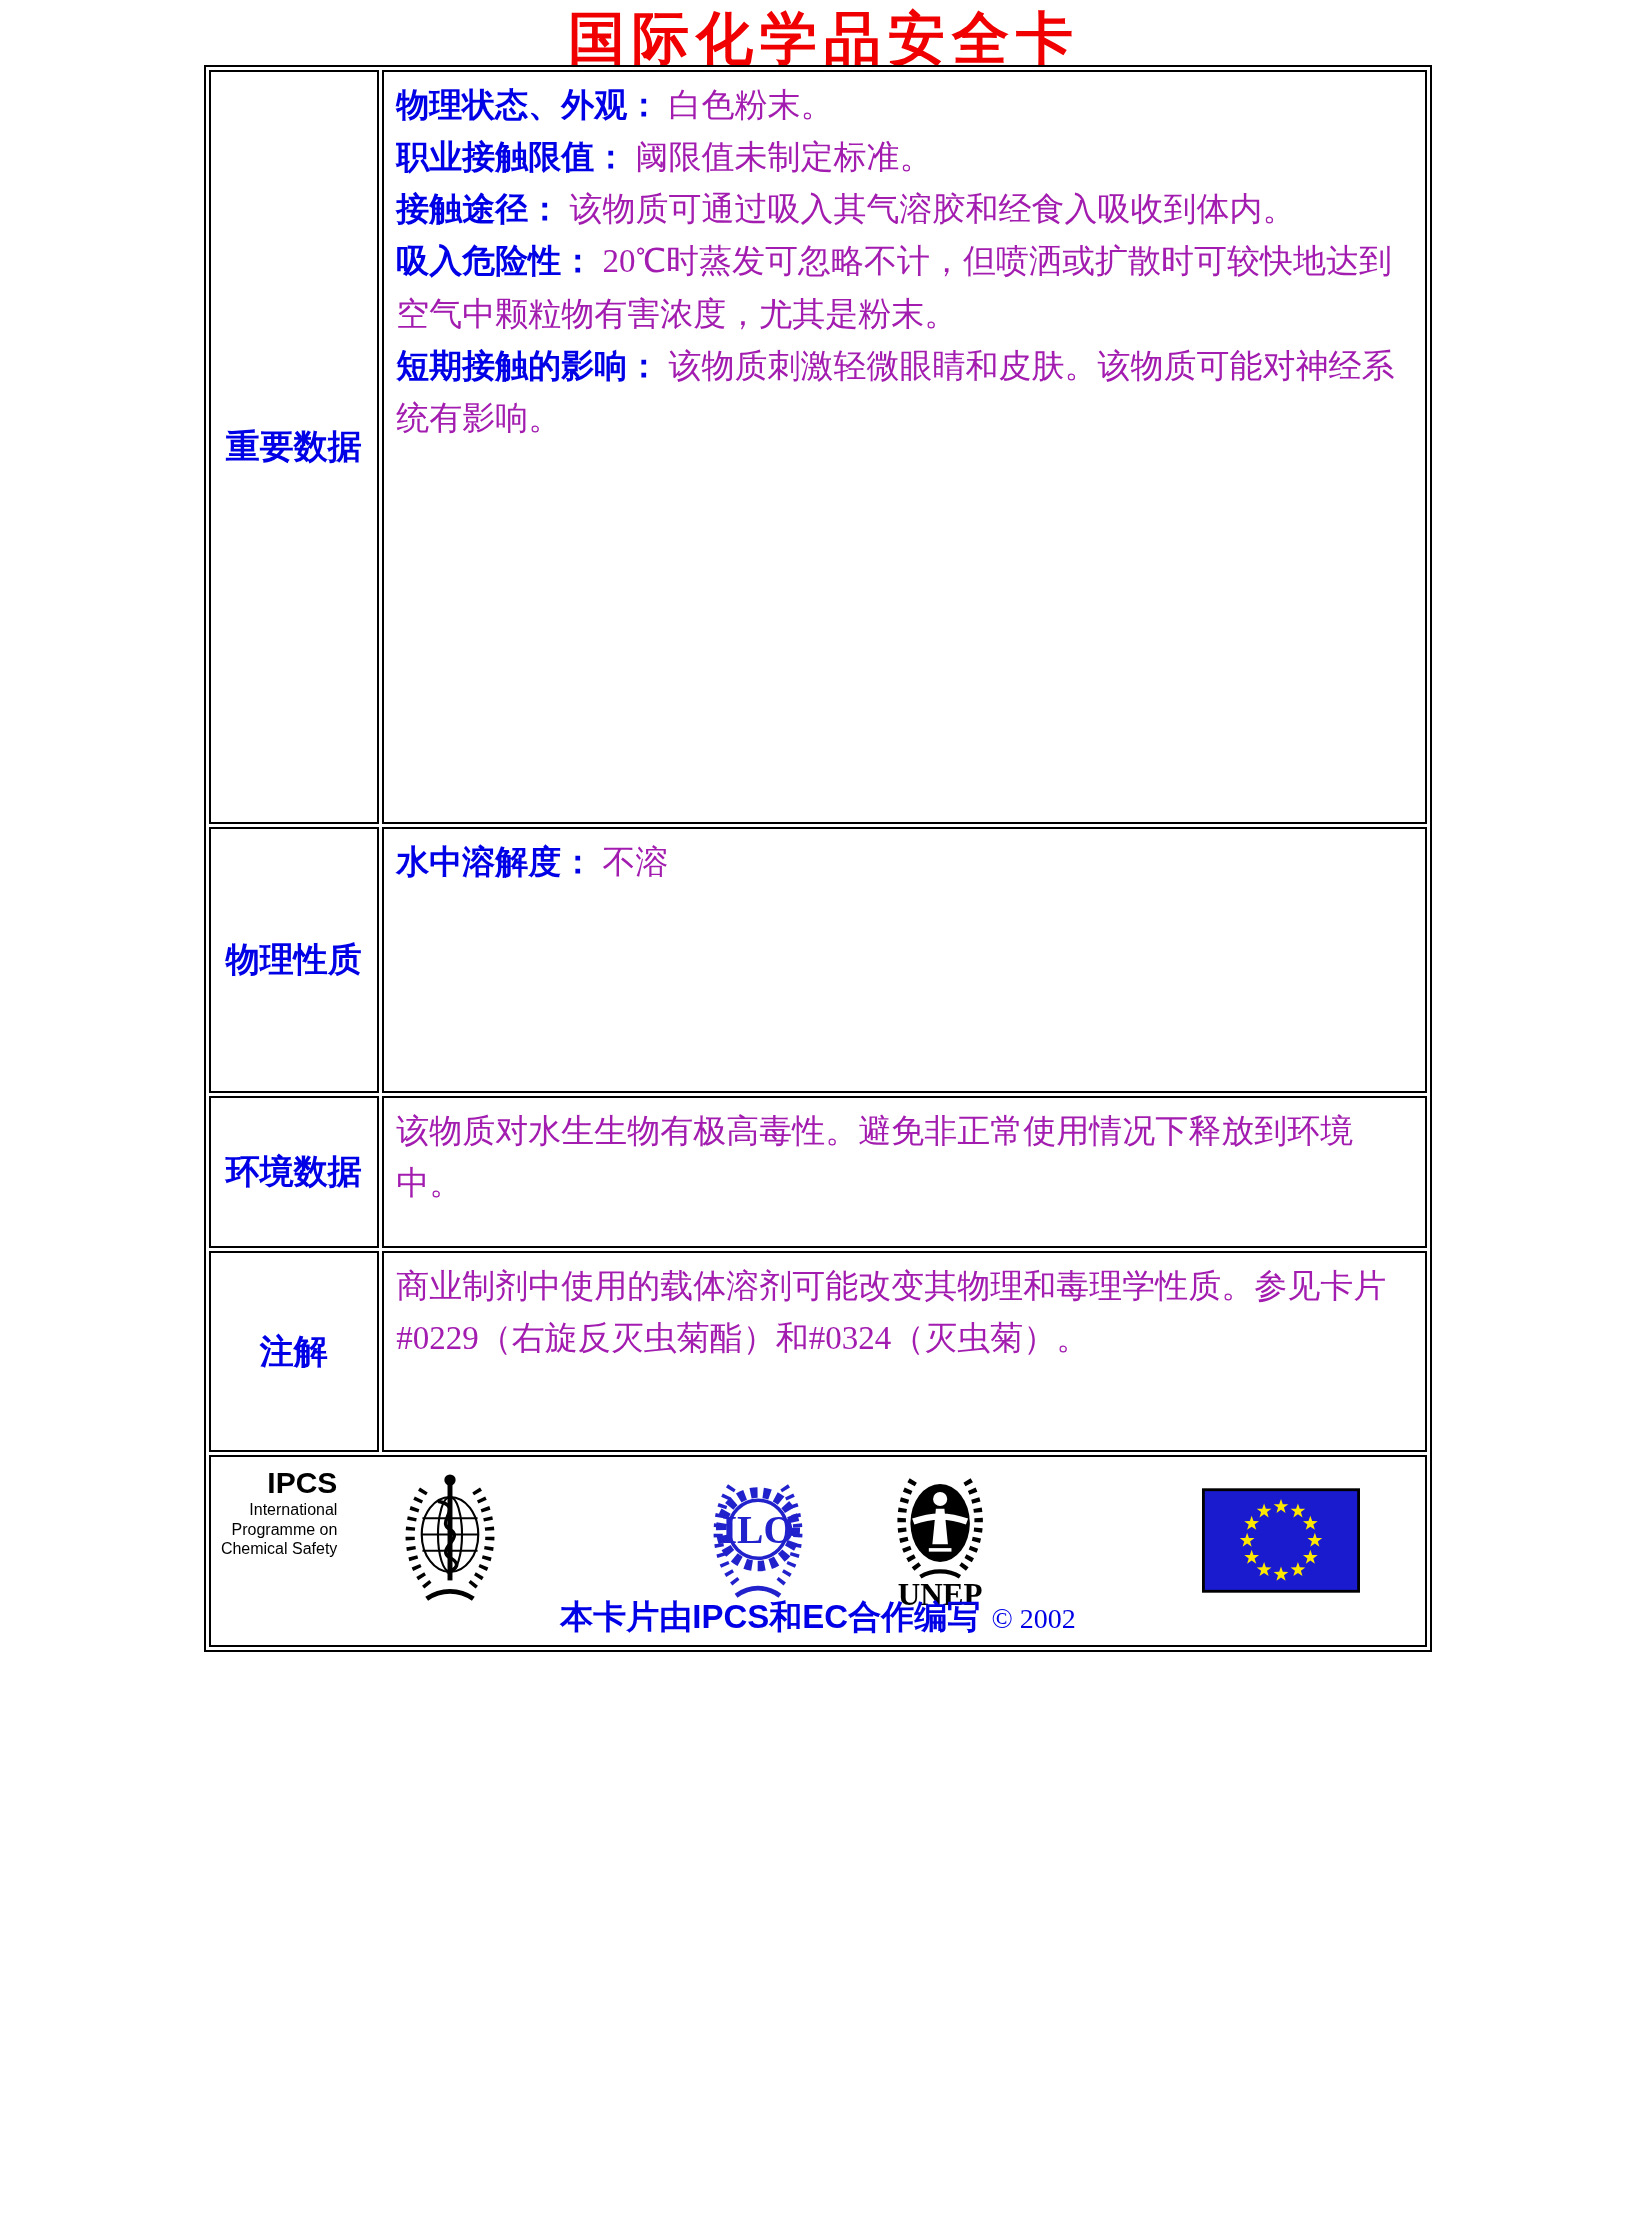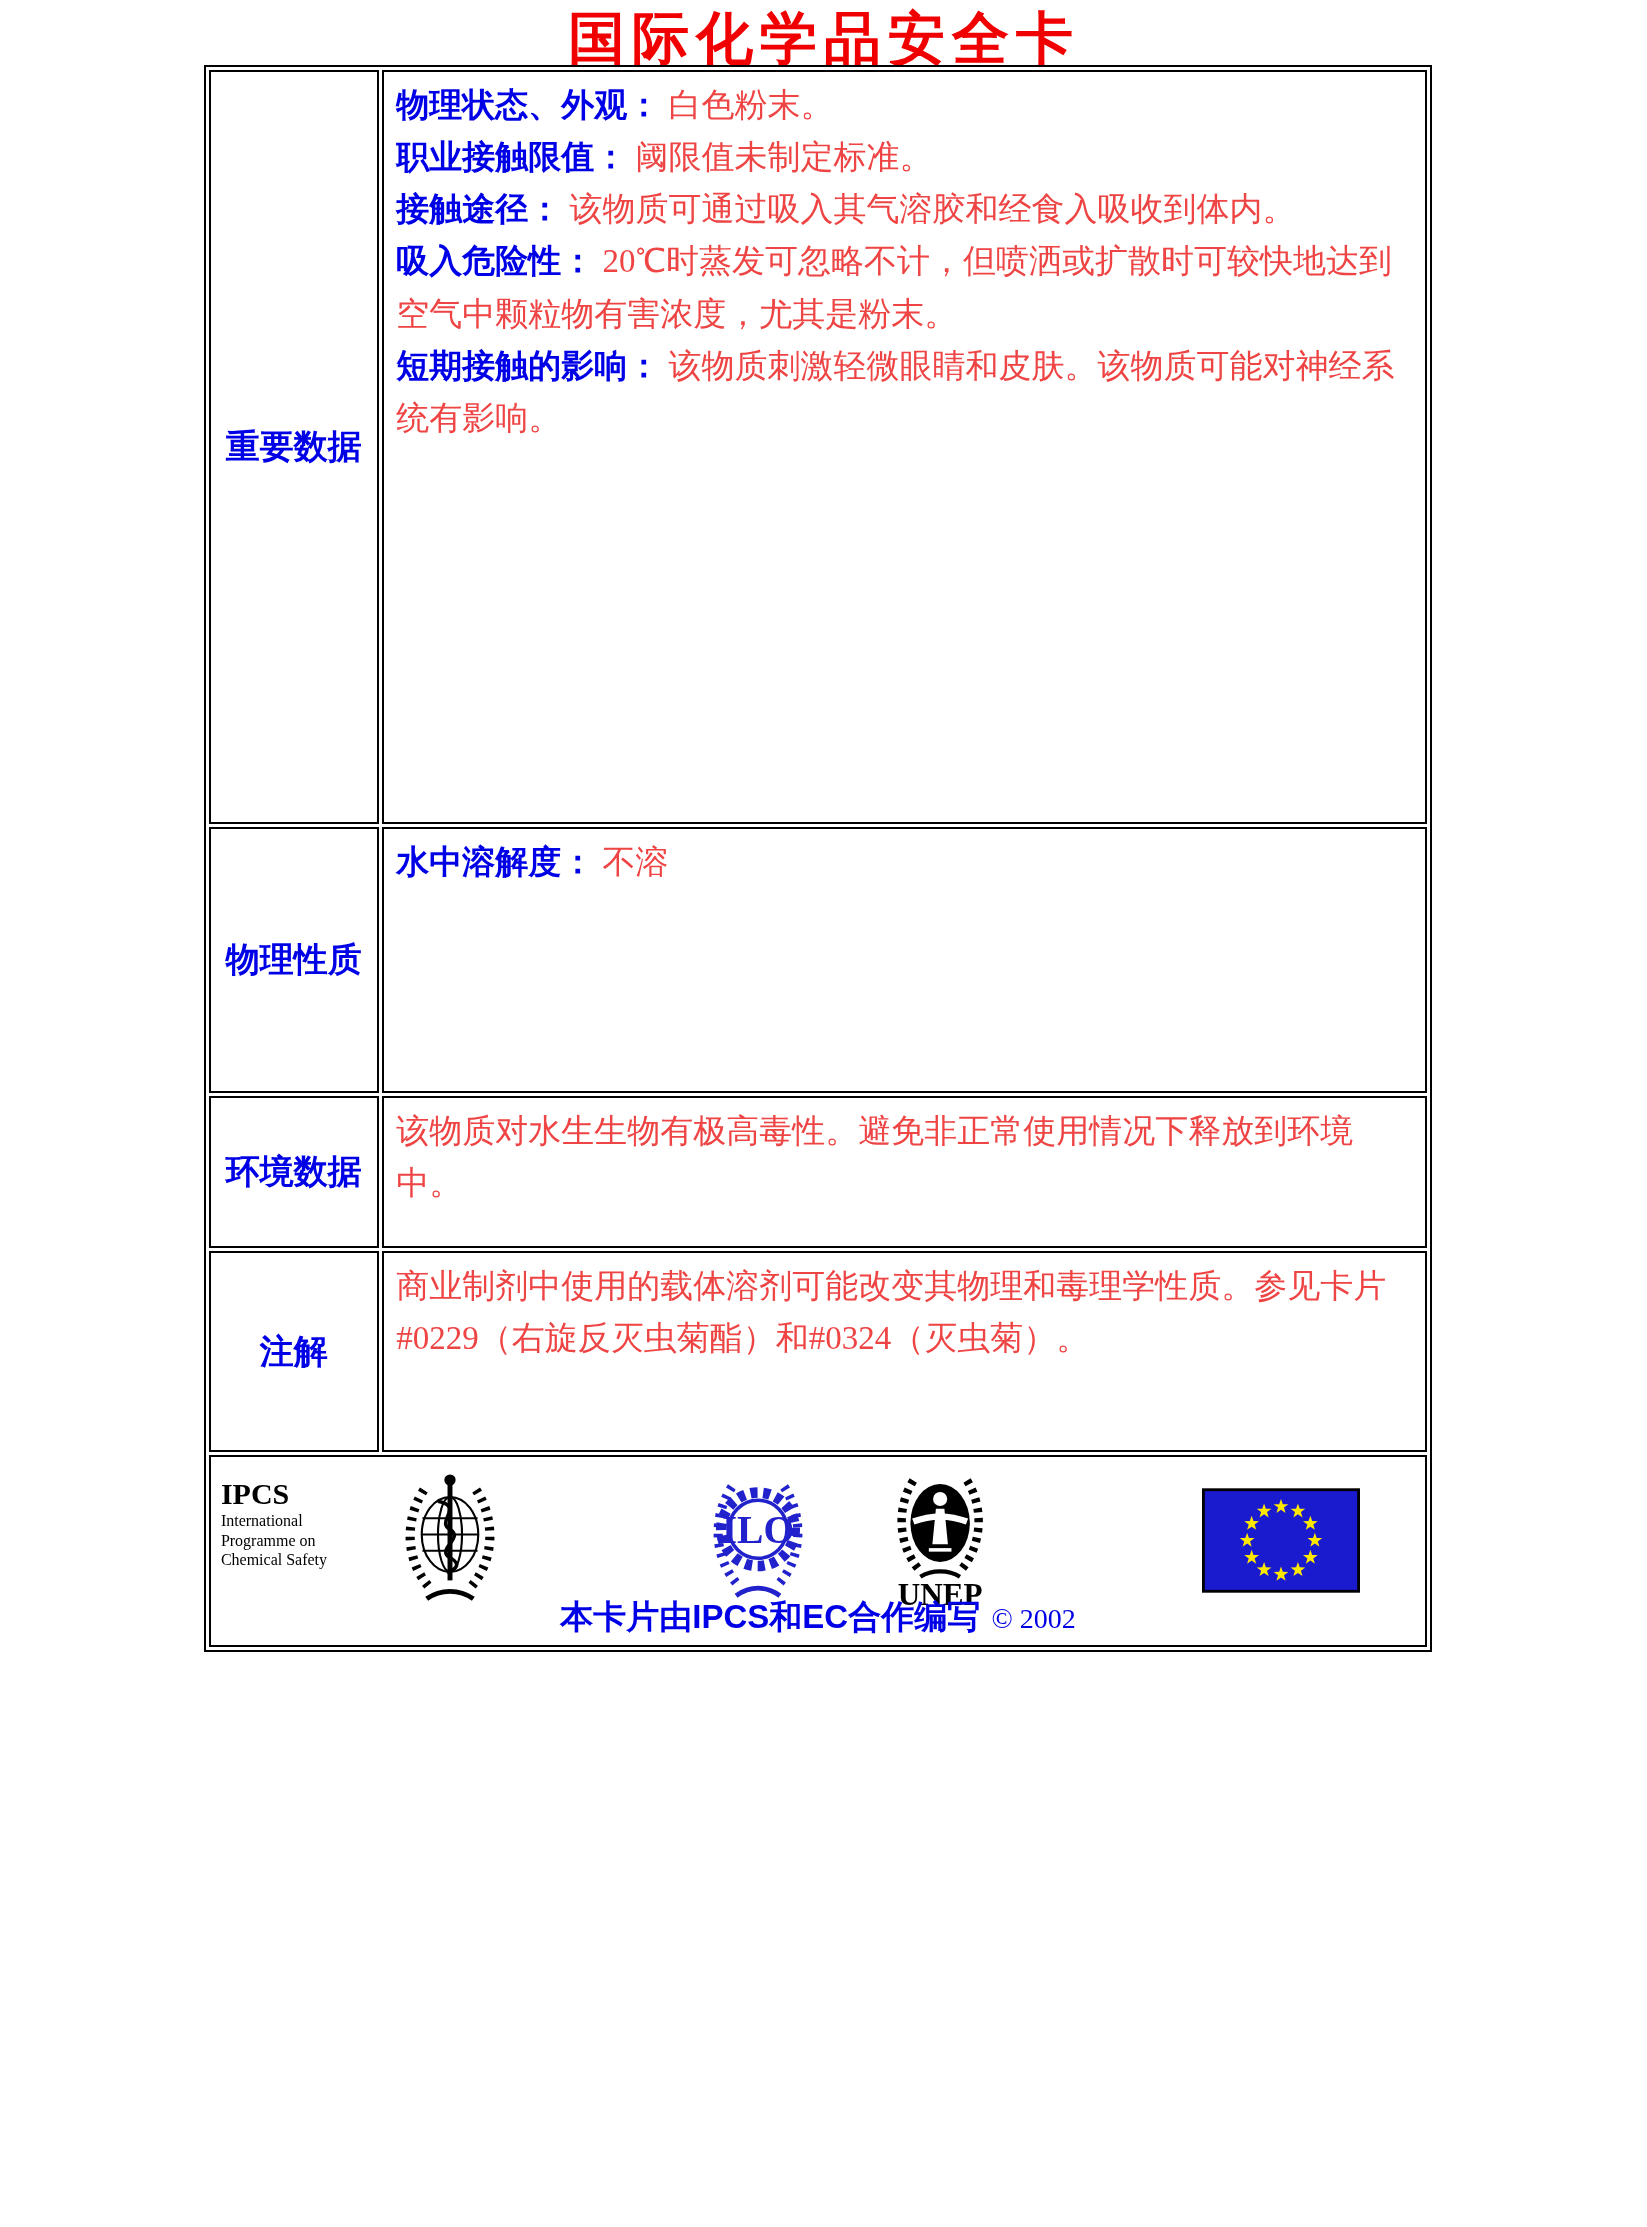--- a/index.html
+++ b/index.html
@@ -27,29 +27,29 @@
     font-size:34px;color:#0000e6;padding:5.7px 2.8px;
   }
   .hdr-cell{height:71px;vertical-align:middle;}
   .hdr-flex{display:flex;justify-content:space-between;align-items:center;}
   .hdr-left{white-space:nowrap;}
   .icsc-label{font-family:"Liberation Sans", sans-serif;font-weight:bold;font-size:34px;color:#0000e6;}
   .icsc-num{font-size:34px;color:#000;margin-left:10px;}
   .chem-name{font-size:35px;color:#000;}
   .content{font-size:33px;line-height:1.58;color:#000;}
   .content .k{font-family:"Liberation Sans", sans-serif;font-weight:bold;color:#0000e6;}
-  .content .v{color:#ef4444;}
+  .content .v{color:#a21caf;}
   .row-important-cell{height:736px;}
   .row-physical-cell{height:248px;}
   .row-env-cell{height:134px;}
   .row-notes-cell{height:183px;}
   .row-add-cell{height:108px;}
   .logos-cell{height:177px;padding:5.7px;}
   .logos-wrap{position:relative;width:100%;height:177px;}
-  .ipcs-block{position:absolute;left:4.2px;top:14px;font-family:Liberation Serif, serif;color:#000;}
+  .ipcs-block{position:absolute;left:4.2px;top:3px;font-family:Liberation Sans, sans-serif;color:#000;text-align:right;}
   .ipcs-title{font-weight:bold;font-size:30px;line-height:1.15;}
   .ipcs-line{font-size:16px;line-height:1.22;}
   .logo{position:absolute;}
   .logo-who{left:180px;top:4.2px;}
   .logo-ilo{left:488px;top:4.2px;}
   .logo-unep{left:672px;top:2.8px;}
   .logo-eu{left:985px;top:25.5px;}
   .footer-caption{
     position:absolute;left:0;bottom:0;width:100%;text-align:center;
     font-family:"Liberation Sans", sans-serif;font-weight:bold;

